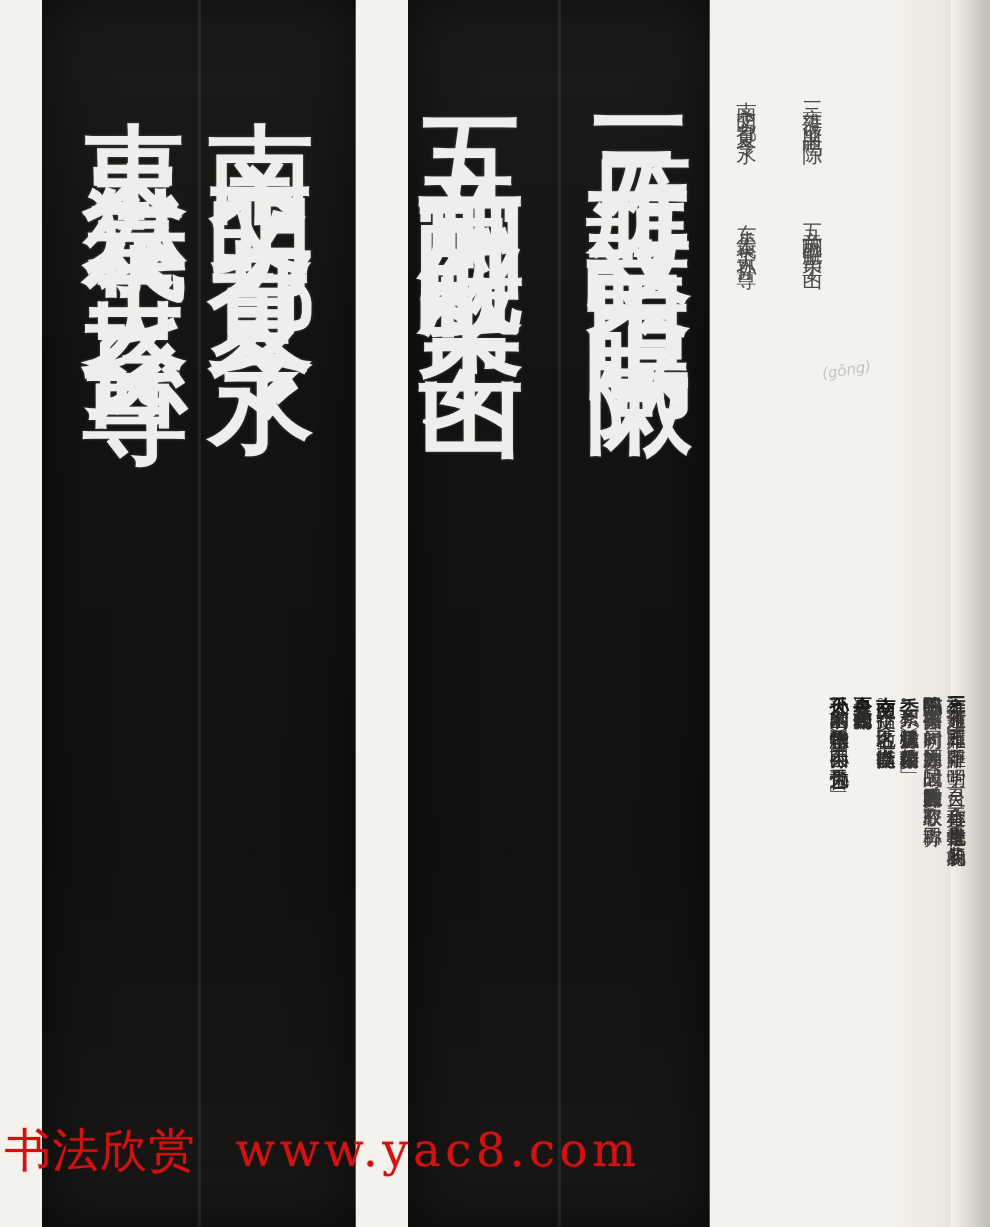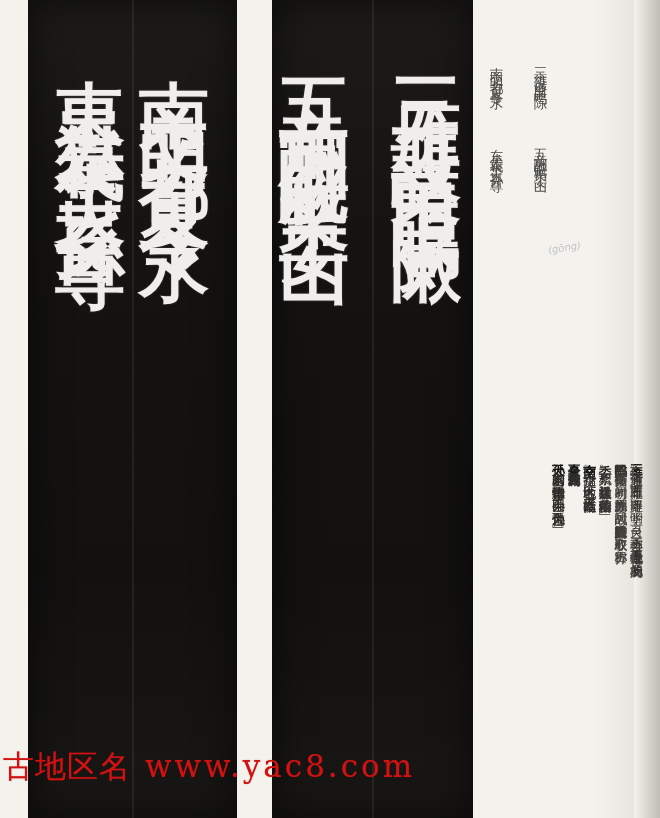--- a/index.html
+++ b/index.html
@@ -79,21 +79,21 @@
   .glossary .def{margin-top:9px;}
 
   
   .watermark{
     position:absolute;left:3px;top:746px;z-index:5;
     font-size:31px;letter-spacing:1px;white-space:nowrap;
     color:#d01212;font-weight:500;
     font-family:"DejaVu Serif","Liberation Serif",serif;
     text-shadow:0 0 1px rgba(208,18,18,.6);
   }
-  .watermark .url{margin-left:14px;letter-spacing:3px;}
+  .watermark .url{margin-left:26px;letter-spacing:3px;}
 </style>
 </head>
 <body>
 
 <div class="page">
 
   <div class="scroll scroll-left">
     <div class="seam" style="left:104px;"></div>
     <div class="callig-col col-inner">南交明都夏令氶</div>
     <div class="callig-col col-outer">東嶽泰岱天孫尊</div>
@@ -133,18 +133,18 @@
     </div>
     <div class="entry">
       <span class="term">夏令</span><span class="def">相传为夏代的《月令》。</span>
     </div>
     <div class="entry">
       <span class="term">天孙</span><span class="def">泰山的别名。晋张华《博物志》：「泰山一曰天孙，言为天帝孙也。」</span>
     </div>
   </div>
 
   <div class="watermark">
-    <span>古地区名</span><span class="url">www.yac8.com</span>
+    <span>书法欣赏</span><span class="url">www.yac8.com</span>
   </div>
 
   <div class="page-edge-soft"></div>
   <div class="page-edge"></div>
 </div>
 
 </body></html>

